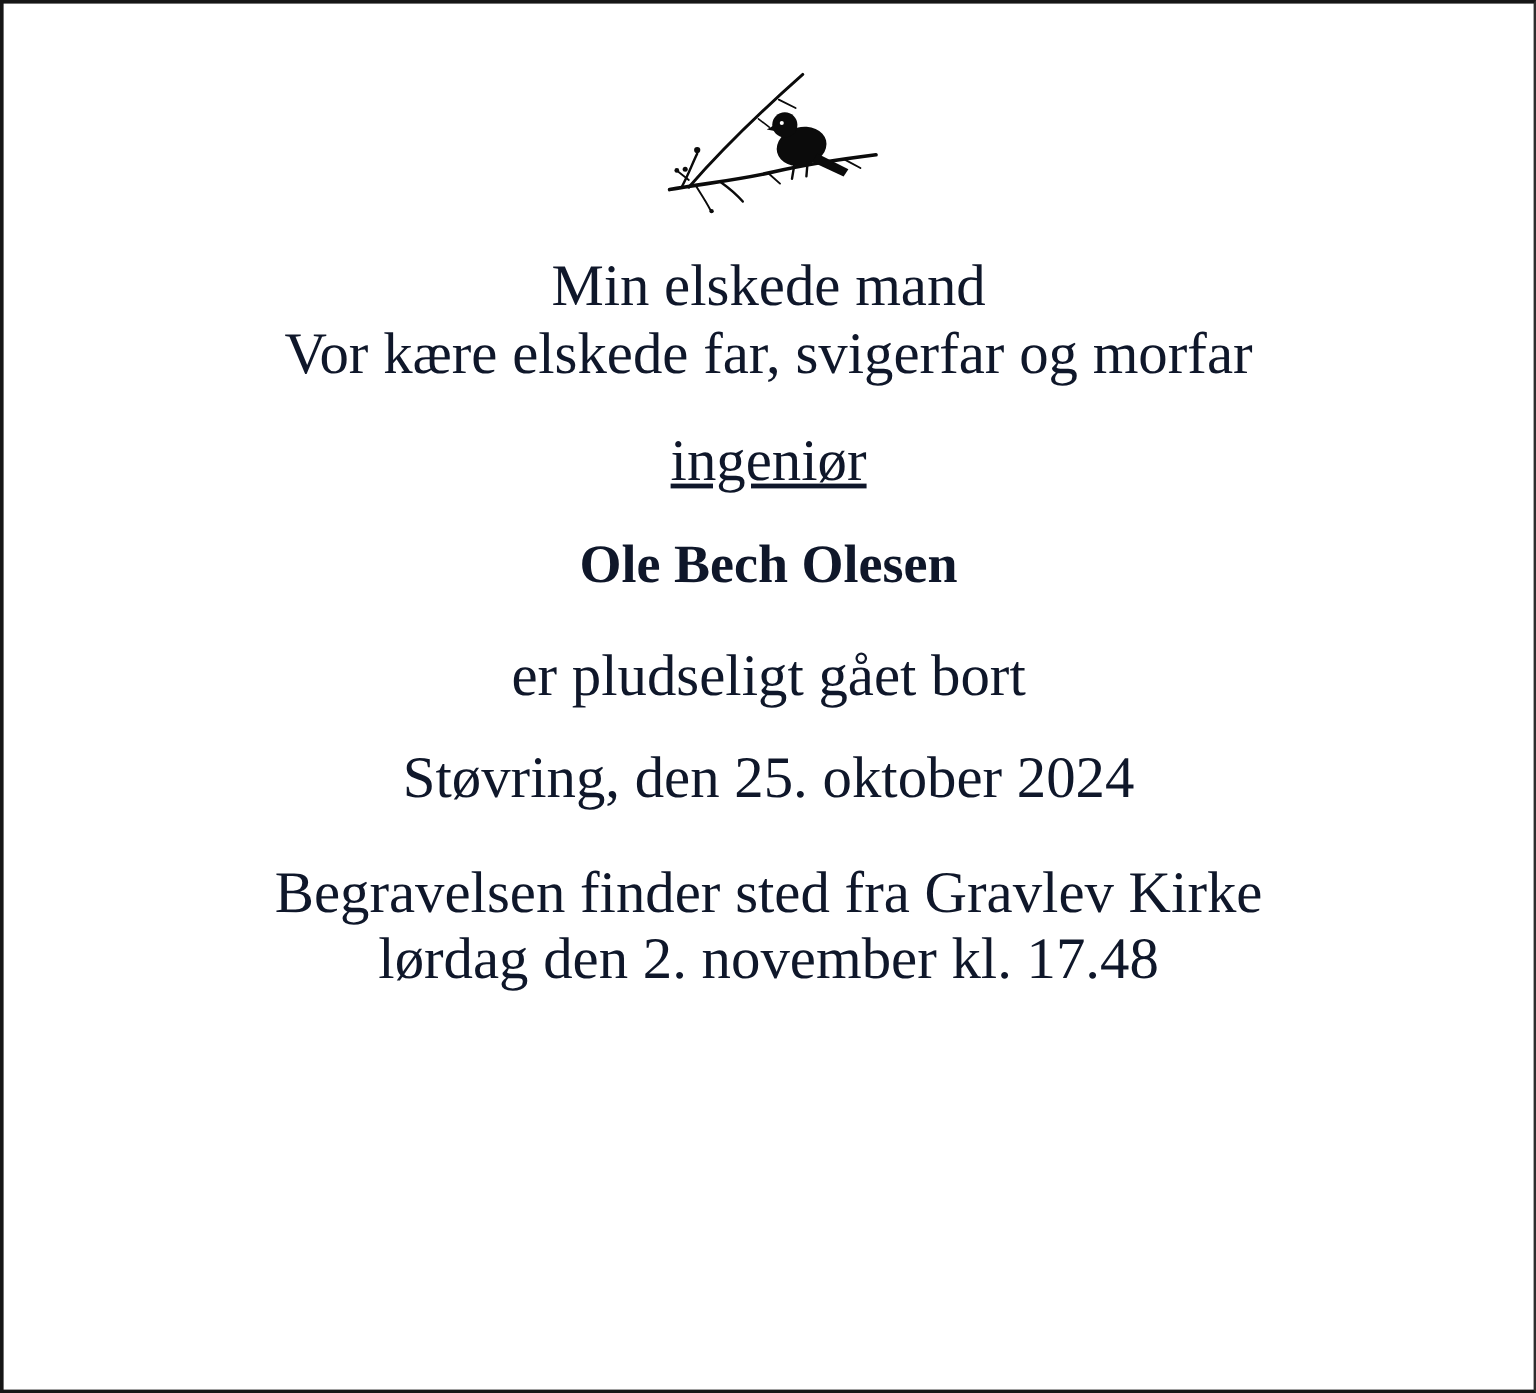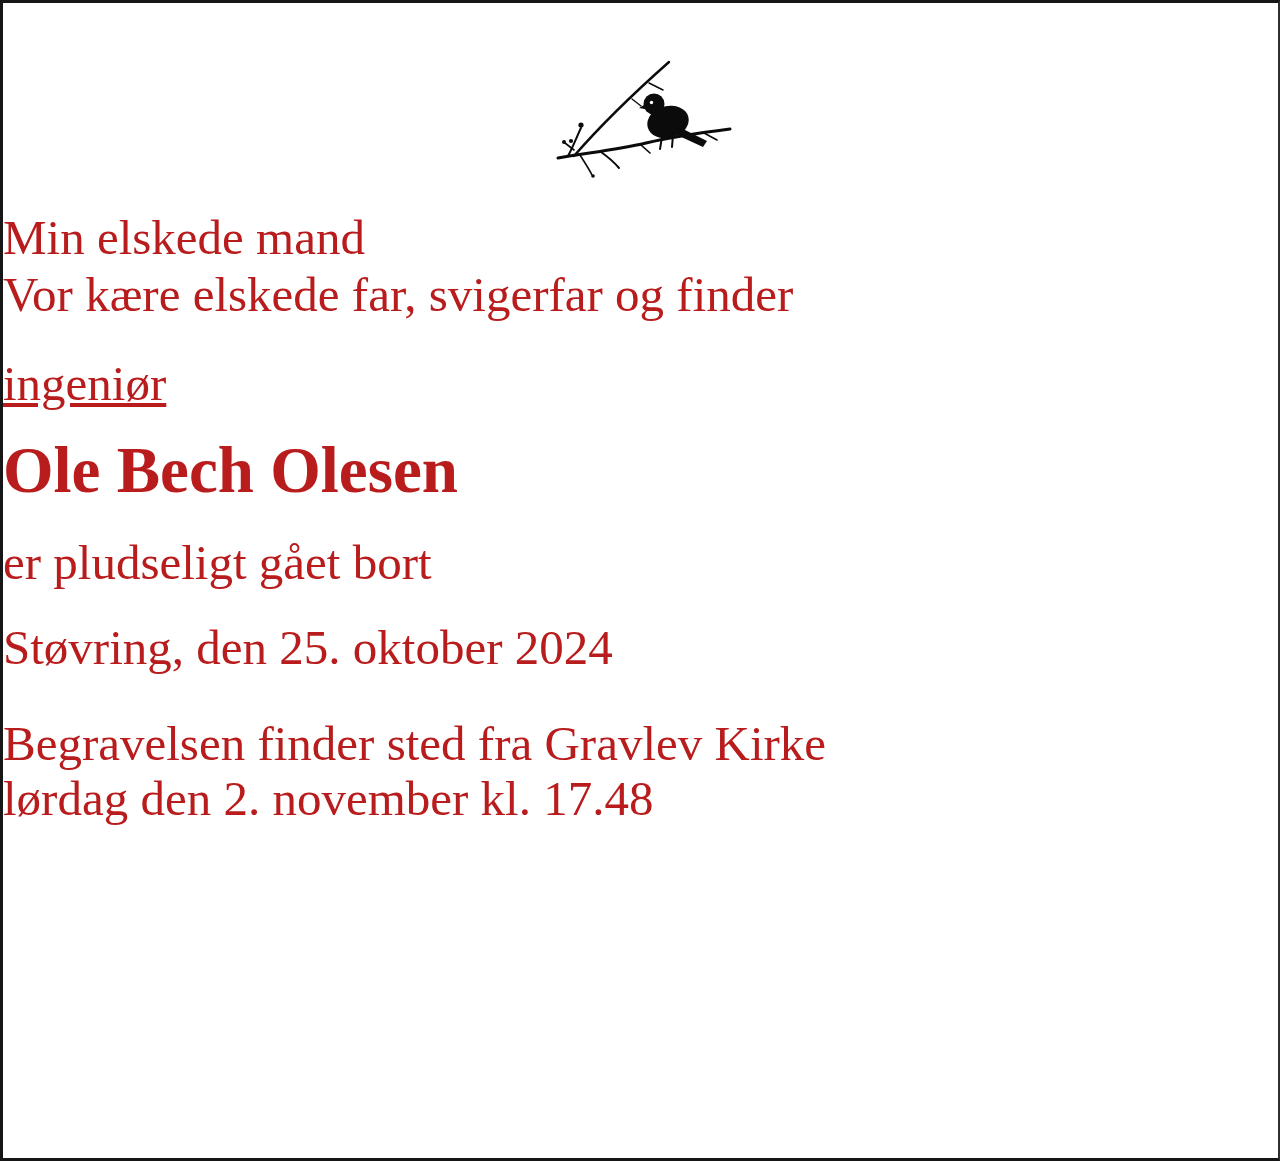--- a/index.html
+++ b/index.html
@@ -10,22 +10,22 @@
   .page {
     width: 1280px;
     height: 1161px;
     box-sizing: border-box;
     background: #ffffff;
     border-top: 3px solid #161616;
     border-left: 3px solid #161616;
     border-right: 2px solid #2e2e2e;
     border-bottom: 3px solid #161616;
     font-family: "Liberation Serif", "DejaVu Serif", serif;
-    color: #b91c1c;
-    text-align: left;
+    color: #0f172a;
+    text-align: center;
     overflow: hidden;
   }
   .bird-wrap {
     width: 190px;
     height: 130px;
     margin: 52px auto 0;
   }
   .bird-wrap svg { display: block; width: 100%; height: 100%; }
   .intro {
     margin-top: 24px;
@@ -33,21 +33,21 @@
     line-height: 57px;
   }
   .profession {
     margin-top: 32px;
     font-size: 49px;
     line-height: 57px;
     text-decoration: underline;
   }
   .name {
     margin-top: 20px;
-    font-size: 65px;
+    font-size: 45px;
     line-height: 76px;
     font-weight: bold;
   }
   .birth {
     margin-top: 26px;
     font-size: 49px;
     line-height: 57px;
   }
   .death-note {
     margin-top: 26px;
@@ -102,21 +102,21 @@
       <polygon points="93,53 104,46.5 104,55" fill="#0b0b0b"></polygon>
       <polygon points="135,73 161,86 157,92 131,80" fill="#0b0b0b"></polygon>
       <circle cx="105.5" cy="47.5" r="1.7" fill="#ffffff"></circle>
       <path d="M 116,82 L 114,94" stroke="#0b0b0b" stroke-width="2" stroke-linecap="round"></path>
       <path d="M 127,80 L 126,92" stroke="#0b0b0b" stroke-width="2" stroke-linecap="round"></path>
     </svg>
   </div>
 
   <div class="intro">
     <div>Min elskede mand</div>
-    <div>Vor kære elskede far, svigerfar og finder</div>
+    <div>Vor kære elskede far, svigerfar og morfar</div>
   </div>
 
   <div class="profession">ingeniør</div>
 
   <div class="name">Ole Bech Olesen</div>
 
 
   <div class="death-note">er pludseligt gået bort</div>
 
   <div class="place-date">Støvring, den 25. oktober 2024</div>

